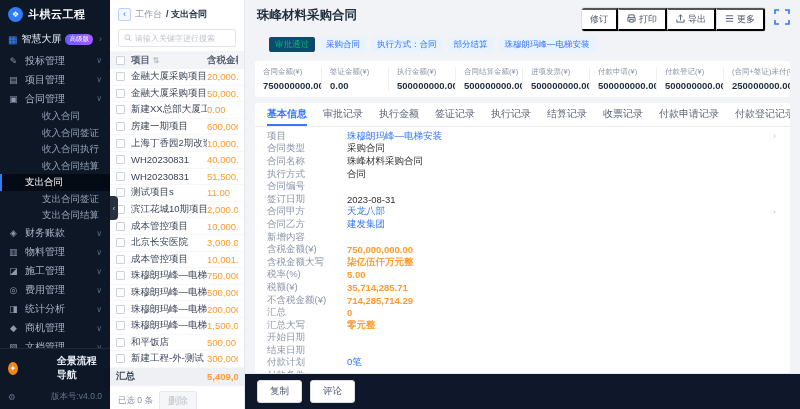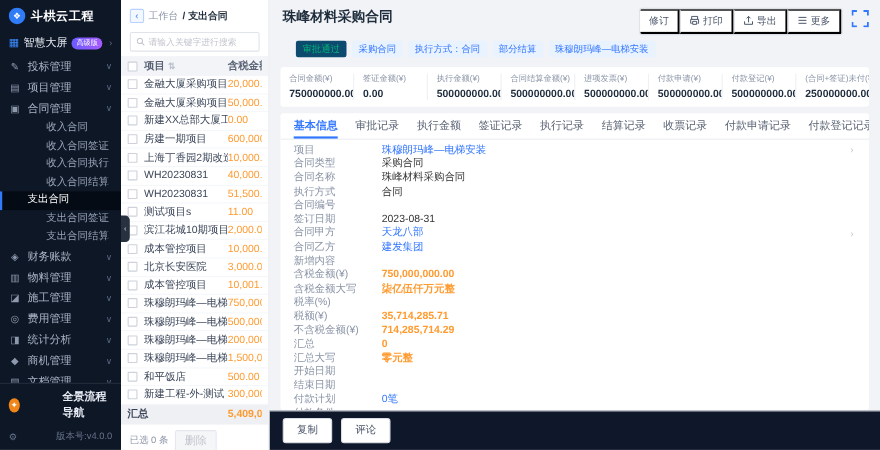--- a/index.html
+++ b/index.html
@@ -424,20 +424,21 @@
           <div class="frow">
             <span class="flbl">含税金额(¥)</span>
             <span class="fval money">750,000,000.00</span>
           </div>
           <div class="frow">
             <span class="flbl">含税金额大写</span>
             <span class="fval money">柒亿伍仟万元整</span>
           </div>
           <div class="frow">
             <span class="flbl">税率(%)</span>
+            <span class="fval money">5.00</span>
           </div>
           <div class="frow">
             <span class="flbl">税额(¥)</span>
             <span class="fval money">35,714,285.71</span>
           </div>
           <div class="frow">
             <span class="flbl">不含税金额(¥)</span>
             <span class="fval money">714,285,714.29</span>
           </div>
           <div class="frow">

